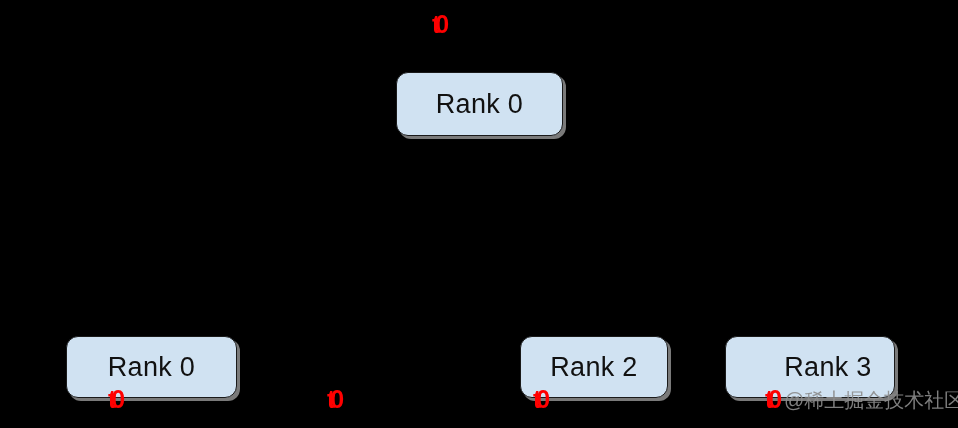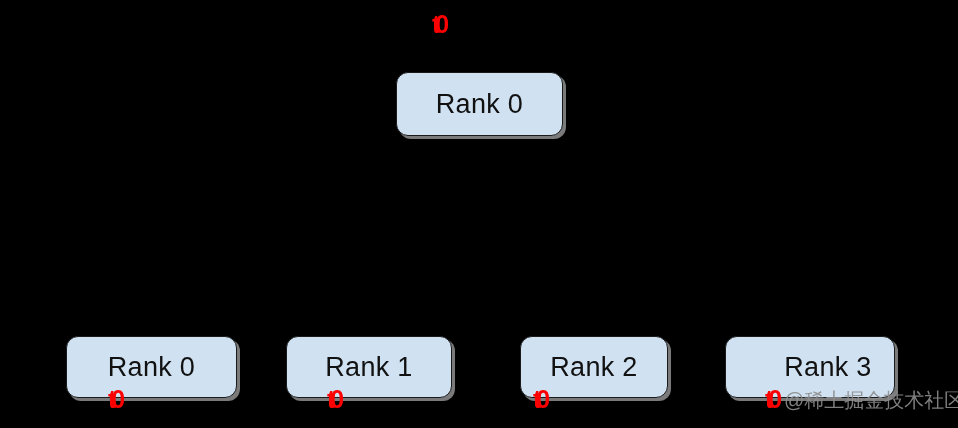--- a/index.html
+++ b/index.html
@@ -92,23 +92,20 @@
 
   <div class="node" style="left:396px; top:52px; width:167px; height:64px;">
     <span class="node-label">Rank 0</span>
   </div>
 
   <div class="node" style="left:66px; top:316px; width:171px; height:62px;">
     <span class="node-label">Rank 0</span>
   </div>
   <div class="tensor-label" style="left:108px; top:387px;">t0</div>
 
-  <div class="node" style="left:286px; top:316px; width:166px; height:62px;">
-    <span class="node-label">Rank 1</span>
-  </div>
   <div class="tensor-label" style="left:327px; top:387px;">t0</div>
 
   <div class="node" style="left:520px; top:316px; width:148px; height:62px;">
     <span class="node-label">Rank 2</span>
   </div>
   <div class="tensor-label" style="left:533px; top:387px;">t0</div>
 
   <div class="node" style="left:725px; top:316px; width:170px; height:62px;padding-left:36px;">
     <span class="node-label">Rank 3</span>
   </div>

